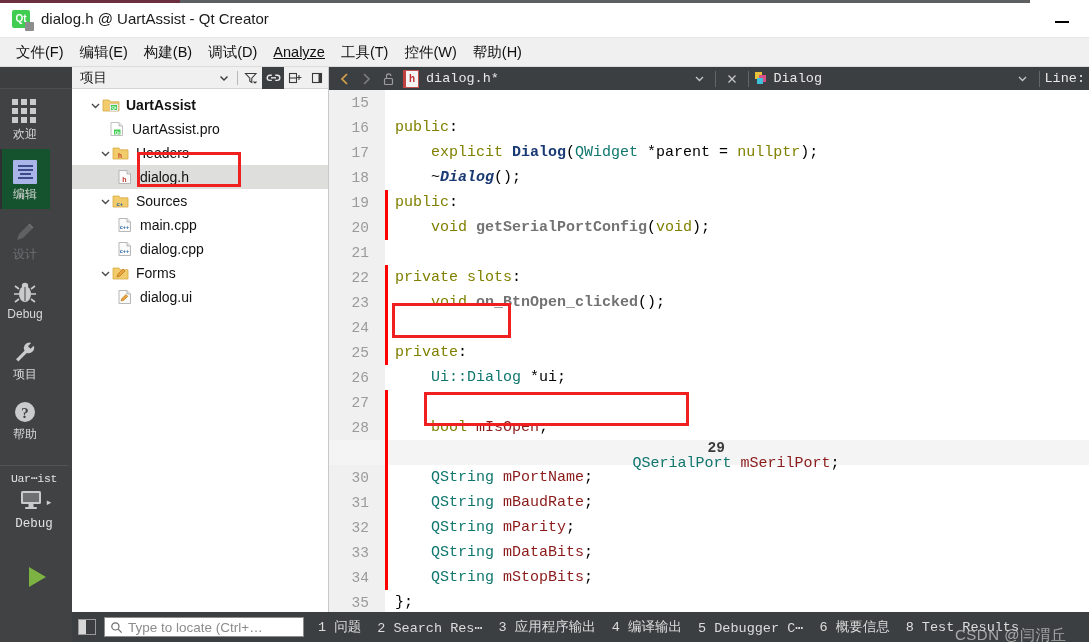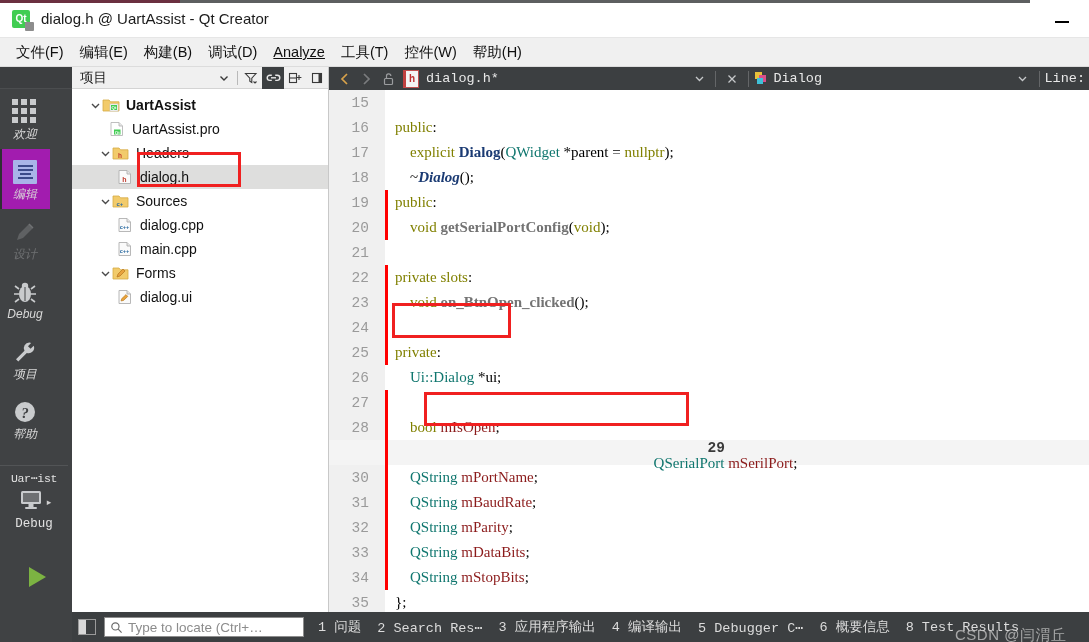--- a/index.html
+++ b/index.html
@@ -60,23 +60,22 @@
     background: #404244;
   }
   .modebar-top-strip {
     position: absolute; left: 0; top: 0; width: 72px; height: 22px;
     background: #3c3e40; border-bottom: 1px solid #4b4d4f;
   }
   .mode {
     position: relative; width: 50px; height: 60px;
     display: flex; flex-direction: column; align-items: center; justify-content: center;
     gap: 3px;
-    font-style: italic;
-  }
-  .mode.active { background: #a21caf; }
+  }
+  .mode.active { background: #14532d; }
   .mode.active::before {
     content:""; position:absolute; left:0; top:0; width:2px; height:100%;
     background:#2e3033;
   }
   .mode-label {
     font-size: 12px; color: #d8d8d8; font-family: "Liberation Sans", sans-serif;
     line-height: 1;
   }
   .mode.disabled .mode-label { color: #6e7072; }
   .mode-ico { width: 26px; height: 26px; position: relative; }
@@ -161,21 +160,21 @@
   .codeline { position:relative; height:25px; display:flex; align-items:center; }
   .codeline.cur { background:#f4f4f4;flex-direction:column; }
   .lnum {
     width:48px; text-align:right; padding-right:8px; flex:none;
     font-size:14.5px; color:#9a9a9a; font-family:"Liberation Mono", monospace;
   }
   .codeline.cur .lnum { color:#3a3a3a; font-weight:bold; }
   .chgbar { position:absolute; left:56px; top:0; width:3px; height:100%; background:#ff0000; }
   .chgbar.off { background: transparent; }
   .ctext {
-    padding-left:18px; font-size:15px; font-family:Liberation Serif, serif;
+    padding-left:18px; font-size:15px; font-family:Liberation Mono, monospace;
     white-space:pre; color:#000000; line-height:1;
   }
   .k  { color:#808000; }                 
   .cls{ color:#1a3a73; font-weight:bold; }
   .dtr{ color:#1a3a73; font-weight:bold; font-style:italic; } 
   .ty { color:#0f766e; }                 
   .fn { color:#737373; font-weight:bold; }
   .var{ color:#8b1a1a; }                 
   .pl { color:#000000; }
 
@@ -459,32 +458,32 @@
       </div>
 
       <div class="trow" style="padding-left:44px;">
         <span class="ticon">
           <svg width="18" height="16" viewBox="0 0 18 16">
             <path d="M3 1.5 H11 L14.5 5 V14.5 H3 Z" fill="#fafafa" stroke="#b0b0b0" stroke-width="0.9"></path>
             <path d="M11 1.5 V5 H14.5" fill="#e6e6e6" stroke="#b0b0b0" stroke-width="0.9"></path>
             <text x="8.5" y="12.3" font-family="Liberation Sans, sans-serif" font-size="5.6" font-weight="bold" text-anchor="middle" fill="#2d6ca2">c++</text>
           </svg>
         </span>
-        <span class="tlabel">dialog.cpp</span>
+        <span class="tlabel">main.cpp</span>
       </div>
 
       <div class="trow" style="padding-left:44px;">
         <span class="ticon">
           <svg width="18" height="16" viewBox="0 0 18 16">
             <path d="M3 1.5 H11 L14.5 5 V14.5 H3 Z" fill="#fafafa" stroke="#b0b0b0" stroke-width="0.9"></path>
             <path d="M11 1.5 V5 H14.5" fill="#e6e6e6" stroke="#b0b0b0" stroke-width="0.9"></path>
             <text x="8.5" y="12.3" font-family="Liberation Sans, sans-serif" font-size="5.6" font-weight="bold" text-anchor="middle" fill="#2d6ca2">c++</text>
           </svg>
         </span>
-        <span class="tlabel">main.cpp</span>
+        <span class="tlabel">dialog.cpp</span>
       </div>
 
       <div class="trow" style="padding-left:26px;">
         <span class="chev">
           <svg width="11" height="11" viewBox="0 0 11 11">
               <path d="M2 4 L5.5 7.5 L9 4" stroke="#4a4a4a" stroke-width="1.4" fill="none"></path>
             </svg>
         </span>
         <span class="ticon">
           <svg width="18" height="16" viewBox="0 0 18 16">

